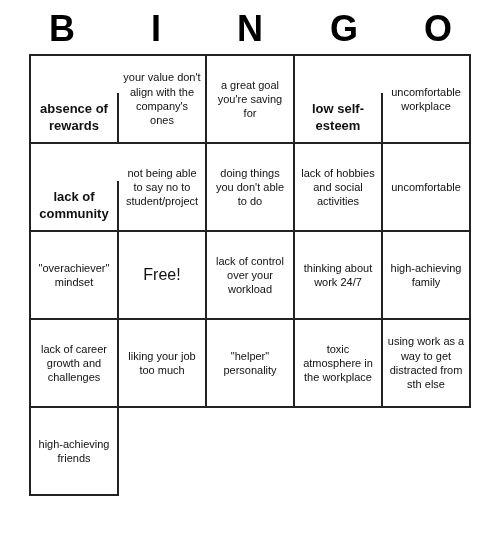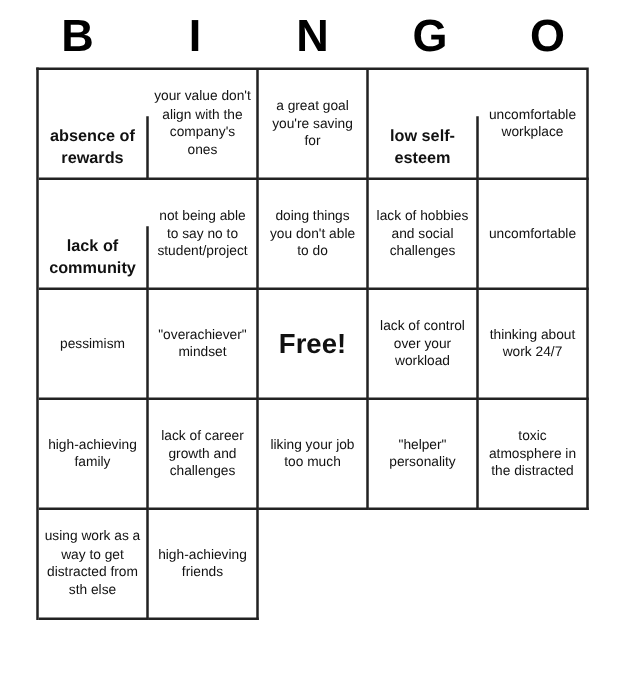--- a/index.html
+++ b/index.html
@@ -37,22 +37,22 @@
       display: flex;
       align-items: center;
       justify-content: center;
       text-align: center;
       padding: 4px;
       font-size: 11px;
       line-height: 1.3;
       color: #111;
     }
     .bingo-cell.free {
-      font-size: 22px;
-      font-weight: bold;
+      font-size: 16px;
+      font-weight: normal;
     }
     .bingo-cell.medium-text {
       font-size: 13px;
       font-weight: bold;
       margin-top: 37px;
     }
   </style>
 </head>
 <body>
 
@@ -66,27 +66,26 @@
 
 <div id="bingo-grid">
 <div class="bingo-cell medium-text">absence of rewards</div>
     <div class="bingo-cell ">your value don't align with the company's ones</div>
     <div class="bingo-cell ">a great goal you're saving for</div>
     <div class="bingo-cell medium-text">low self-esteem</div>
     <div class="bingo-cell ">uncomfortable workplace</div>
     <div class="bingo-cell medium-text">lack of community</div>
     <div class="bingo-cell ">not being able to say no to student/project</div>
     <div class="bingo-cell ">doing things you don't able to do</div>
-    <div class="bingo-cell ">lack of hobbies and social challenges</div>
+    <div class="bingo-cell ">lack of hobbies and social activities</div>
     <div class="bingo-cell ">uncomfortable</div>
-    <div class="bingo-cell ">pessimism</div>
     <div class="bingo-cell ">"overachiever" mindset</div>
     <div class="bingo-cell free">Free!</div>
     <div class="bingo-cell ">lack of control over your workload</div>
     <div class="bingo-cell ">thinking about work 24/7</div>
     <div class="bingo-cell ">high-achieving family</div>
     <div class="bingo-cell ">lack of career growth and challenges</div>
     <div class="bingo-cell ">liking your job too much</div>
     <div class="bingo-cell ">"helper" personality</div>
-    <div class="bingo-cell ">toxic atmosphere in the distracted</div>
+    <div class="bingo-cell ">toxic atmosphere in the workplace</div>
     <div class="bingo-cell ">using work as a way to get distracted from sth else</div>
     <div class="bingo-cell ">high-achieving friends</div>
   </div>
 
 </body></html>

